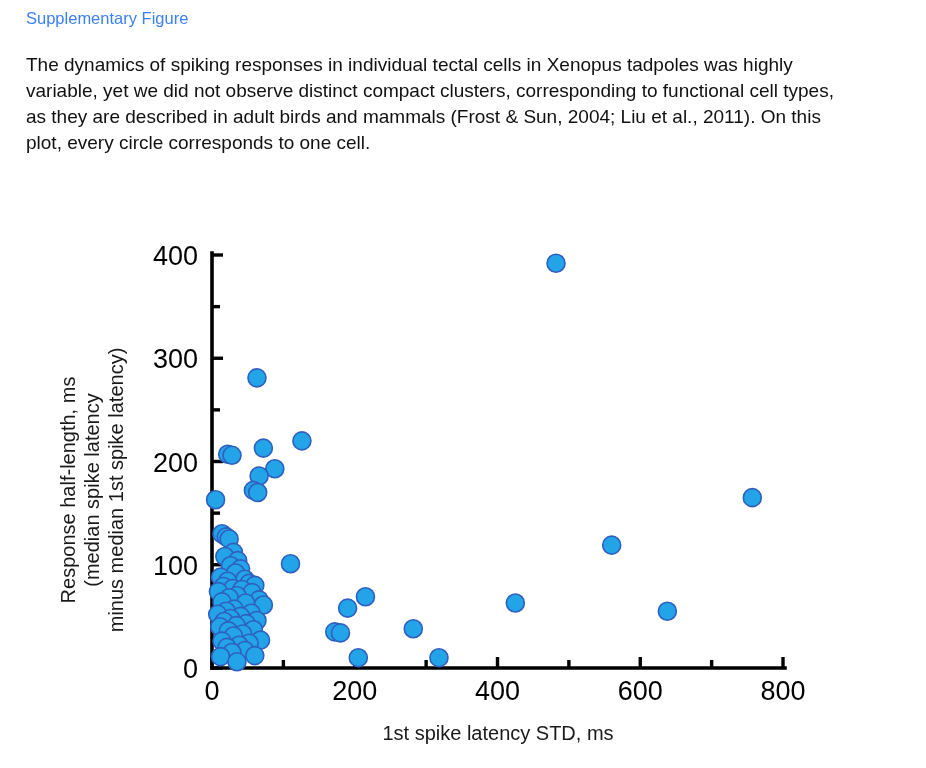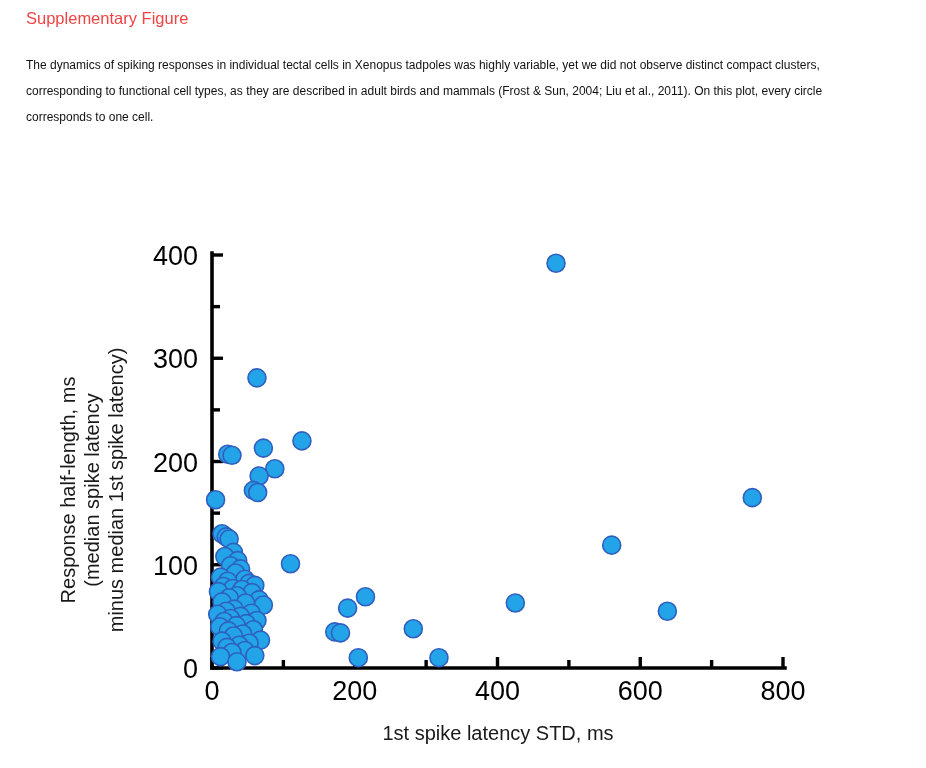--- a/index.html
+++ b/index.html
@@ -19,26 +19,26 @@
   
   #caption-block {
     position: absolute;
     left: 26px;
     top: 8px;
     width: 850px;
   }
   #figure-title {
     font-size: 16.5px;
     line-height: 20px;
-    color: #ef4444;
+    color: #3b82f6;
     margin: 0 0 24px 0;
     font-weight: 400;
   }
   #caption-body {
-    font-size: 12px;
+    font-size: 19px;
     line-height: 26px;
     color: #111111;
     margin: 0;
     width: 830px;
   }
 
   
   #figure-area {
     position: absolute;
     left: 0;

